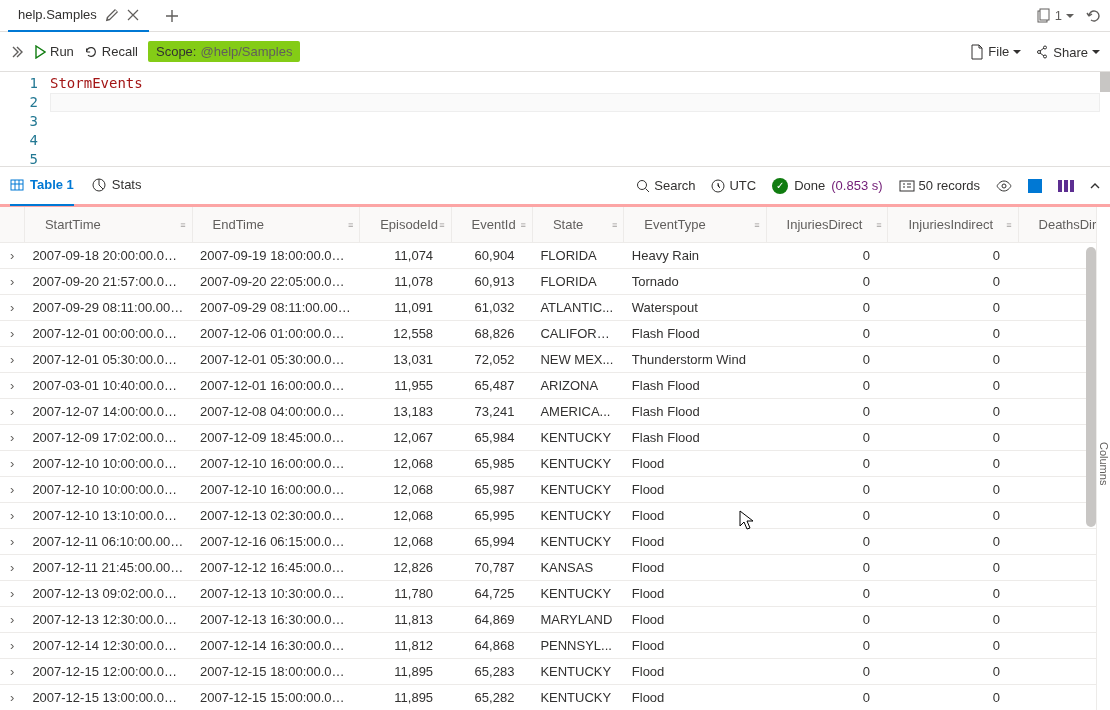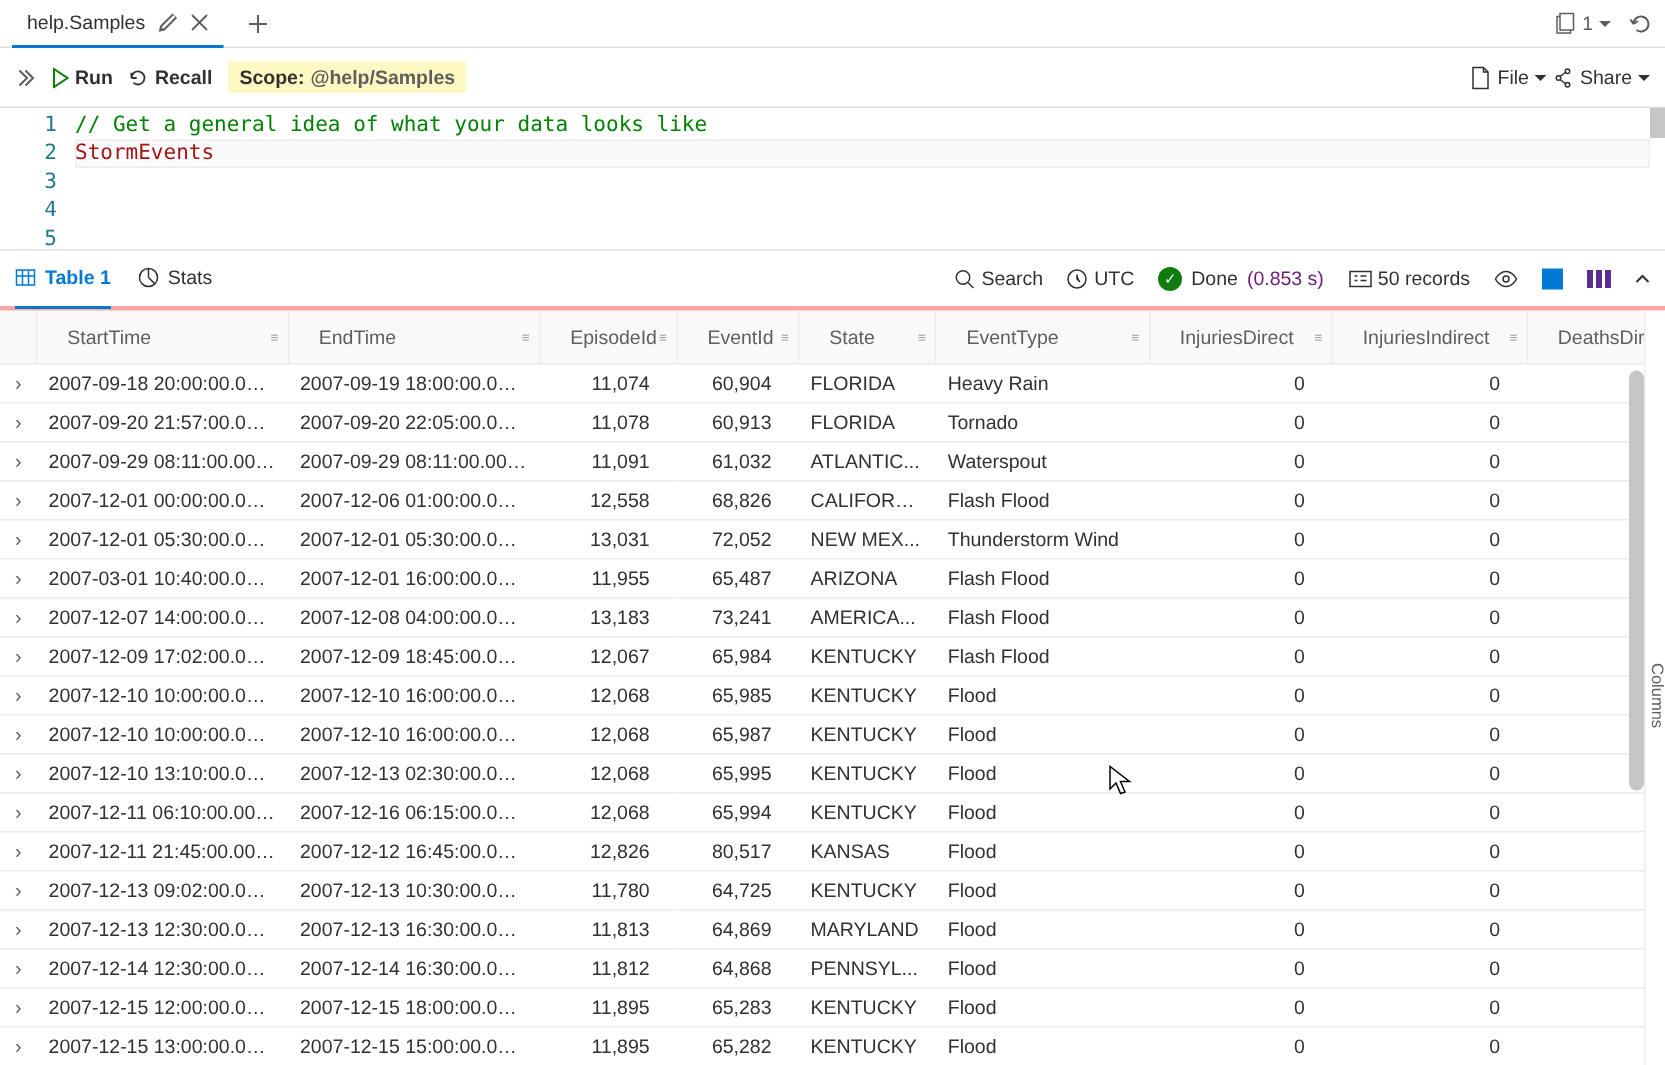--- a/index.html
+++ b/index.html
@@ -10,29 +10,29 @@
   .tab { display: flex; align-items: center; gap: 8px; padding: 8px 10px; height: 32px; border-bottom: 2px solid transparent; }
   .tab.active { border-bottom-color: #0078d4; }
   .tab-name { font-size: 13px; color: #323130; }
   .tab-icon { cursor: pointer; color: #605e5c; }
   .plus-tab { margin-left: 16px; color: #605e5c; cursor: pointer; font-size: 16px; }
   .tab-bar-right { margin-left: auto; display: flex; align-items: center; gap: 12px; color: #605e5c; }
   .copy-group { display: flex; align-items: center; gap: 4px; }
   
   
   .toolbar { height: 40px; display: flex; align-items: center; padding: 0 10px; gap: 10px; border-bottom: 1px solid #e1dfdd; }
-  .toolbar-left { display: flex; align-items: center; gap: 10px; font-weight: bold; }
+  .toolbar-left { display: flex; align-items: center; gap: 10px; }
   .chev-btn { color: #605e5c; cursor: pointer; }
   .run-btn { display: flex; align-items: center; gap: 4px; cursor: pointer; }
   .run-icon { color: #107c10; }
   .recall-btn { display: flex; align-items: center; gap: 4px; cursor: pointer; color: #323130; }
-  .scope-box { background: #fef9c3; border-radius: 2px; padding: 3px 8px; display: flex; gap: 4px; align-items: center; }
+  .scope-box { background: #84cc16; border-radius: 2px; padding: 3px 8px; display: flex; gap: 4px; align-items: center; }
   .scope-label { color: #323130; }
   .scope-val { color: #605e5c; }
-  .toolbar-right { margin-left: auto; display: flex; align-items: center; gap: 4px; }
+  .toolbar-right { margin-left: auto; display: flex; align-items: flex-end; gap: 14px; }
   .btn-group { display: flex; align-items: center; gap: 4px; cursor: pointer; }
   
   
   .editor { height: 95px; display: flex; font-family: Consolas, monospace; font-size: 14px; position: relative; border-bottom: 1px solid #e1dfdd; }
   .gutter { width: 50px; text-align: right; padding-right: 12px; color: #237893; line-height: 19px; padding-top: 2px; }
   .code { flex: 1; line-height: 19px; padding-top: 2px; }
   .code .line { white-space: pre; }
   .c-comment { color: #008000; }
   .c-ident { color: #a31515; }
   .c-pipe { color: #0000ff; }
@@ -165,21 +165,20 @@
 <div class="editor">
   <div class="line-highlight"></div>
   <div class="gutter">
     <div>1</div>
     <div>2</div>
     <div>3</div>
     <div>4</div>
     <div>5</div>
   </div>
   <div class="code">
-    <div class="line"><span class="c-comment">// Get a general idea of what your data looks like</span></div>
     <div class="line"><span class="c-ident">StormEvents</span></div>
     <div class="line"> </div>
     <div class="line"> </div>
   </div>
   <div class="editor-scroll"></div>
 </div>
 
 <div class="results-bar">
   <div class="results-tab active">
     <svg width="14" height="14" viewBox="0 0 14 14">
@@ -413,21 +412,21 @@
           <td>Flood</td>
           <td class="num">0</td>
           <td class="num">0</td>
           <td></td>
         </tr>
         <tr>
           <td class="expand-col">›</td>
           <td>2007-12-11 21:45:00.0000</td>
           <td>2007-12-12 16:45:00.0000</td>
           <td class="num">12,826</td>
-          <td class="num">80,517</td>
+          <td class="num">70,787</td>
           <td>KANSAS</td>
           <td>Flood</td>
           <td class="num">0</td>
           <td class="num">0</td>
           <td></td>
         </tr>
         <tr>
           <td class="expand-col">›</td>
           <td>2007-12-13 09:02:00.0000</td>
           <td>2007-12-13 10:30:00.0000</td>

